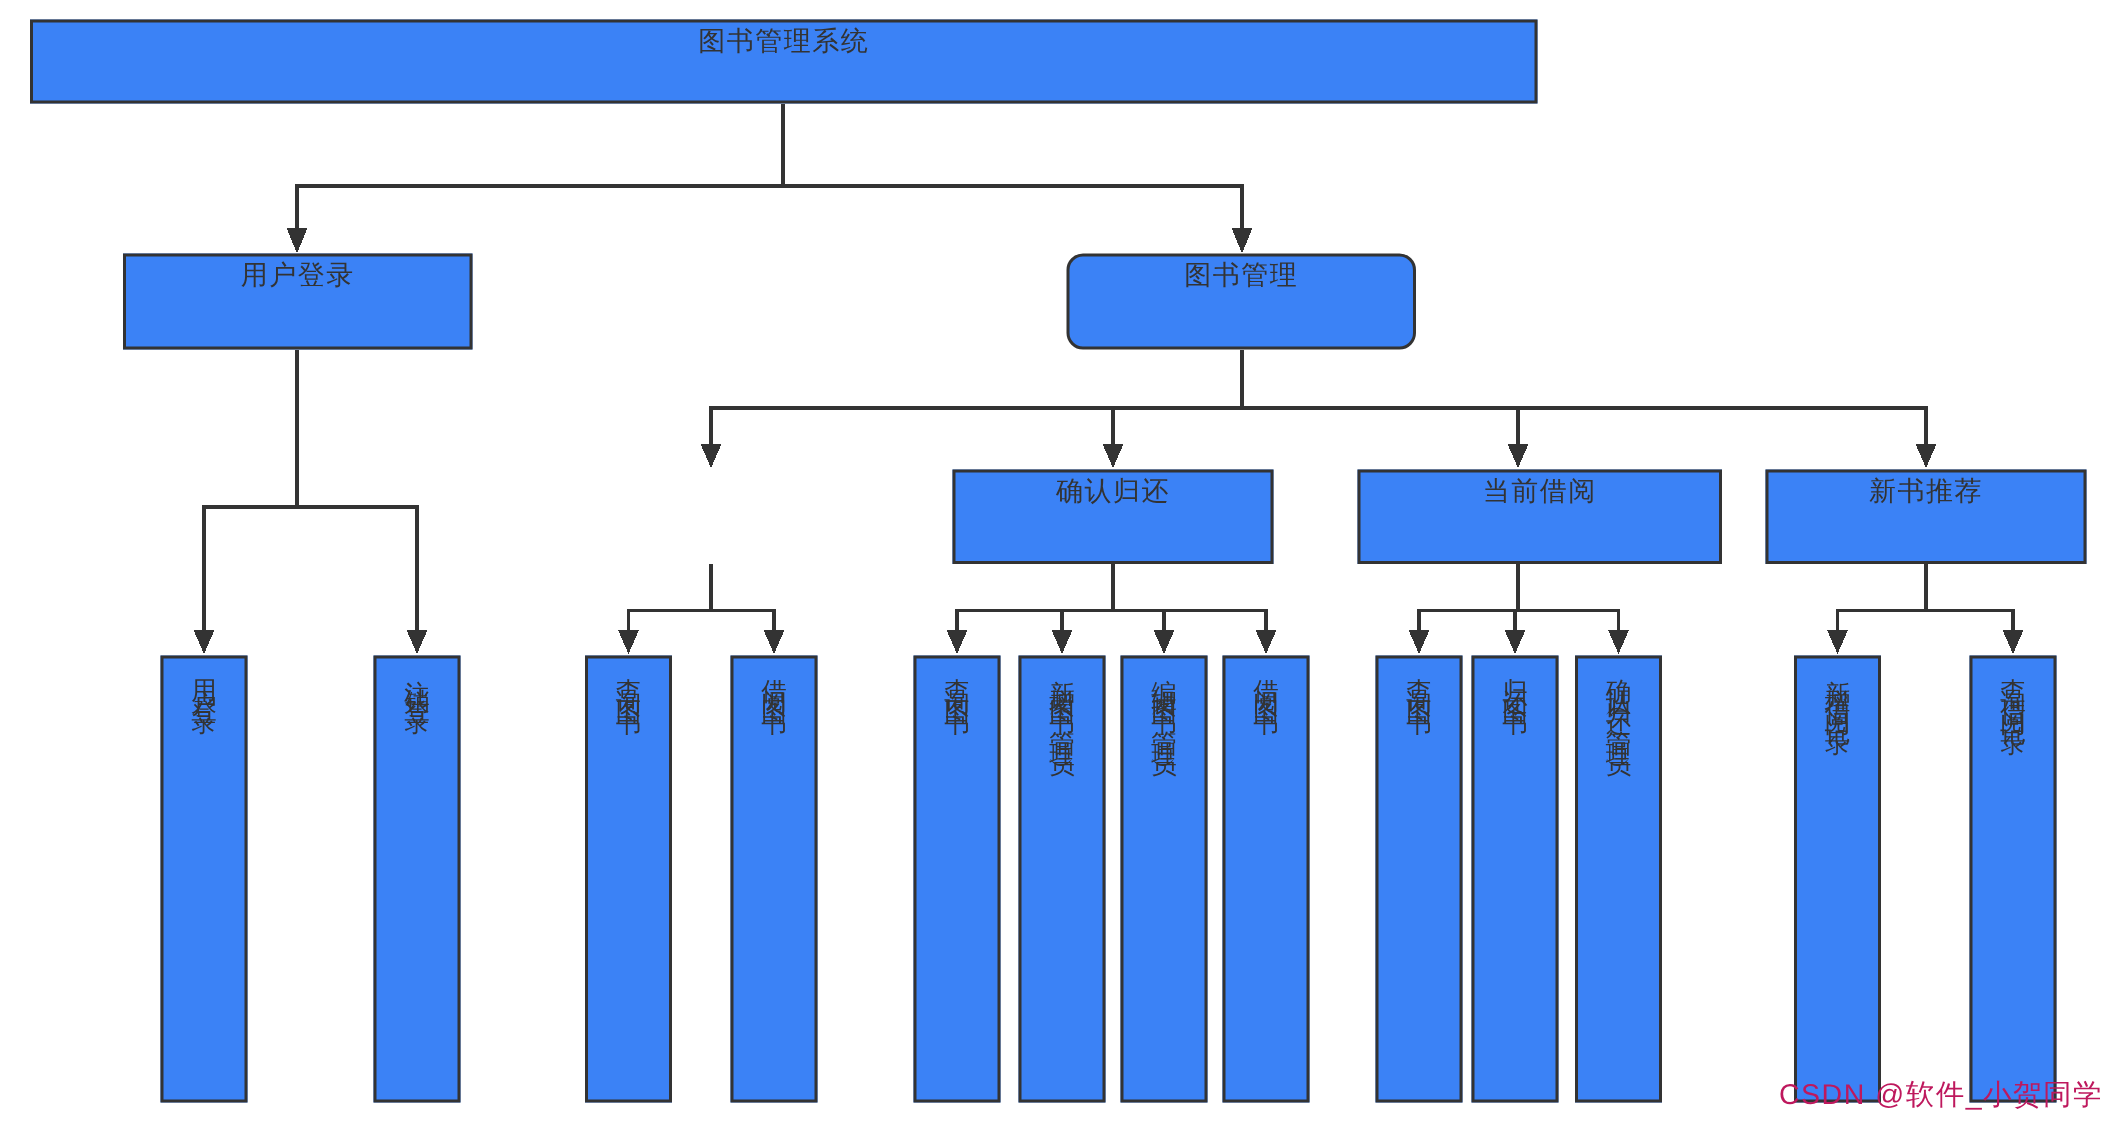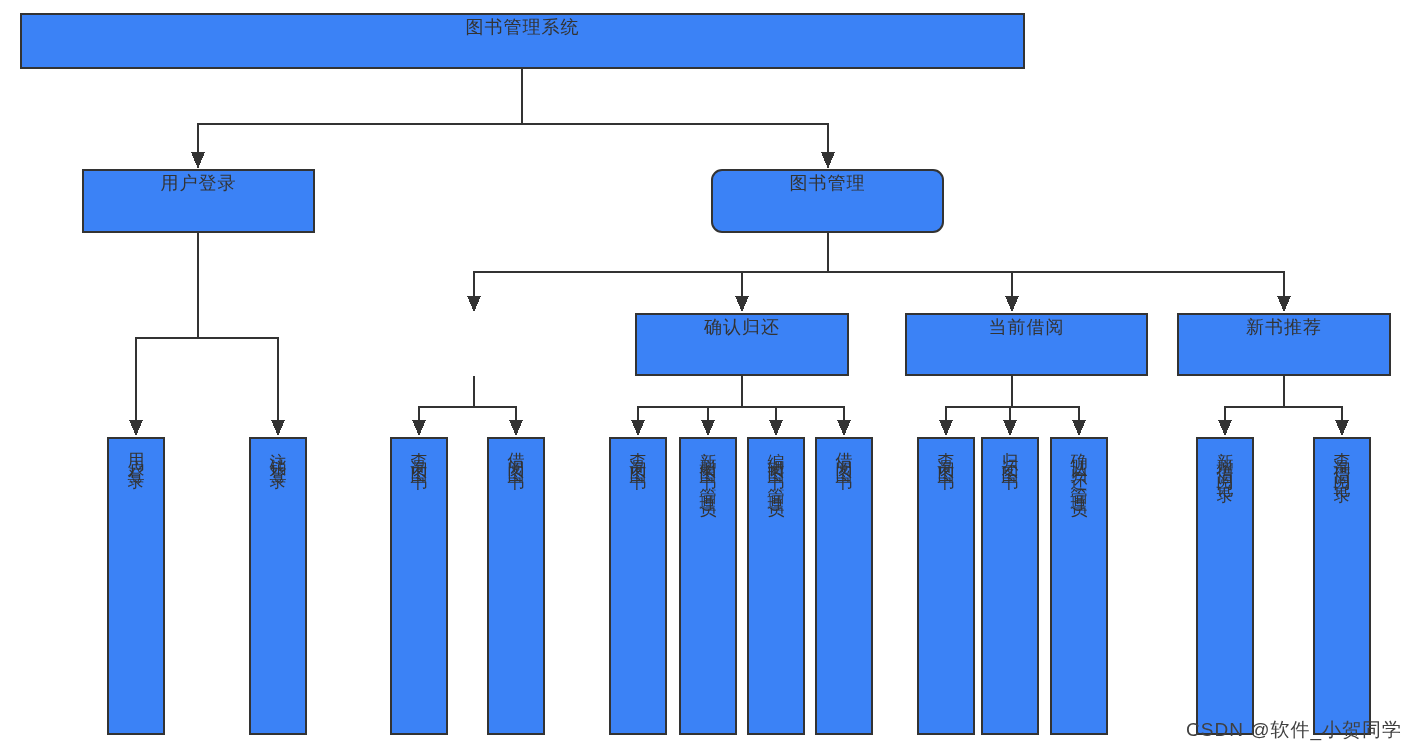--- a/index.html
+++ b/index.html
@@ -56,21 +56,21 @@
   }
   #edges polygon {
     fill: #333333;
     stroke: none;
   }
   .watermark {
     position: absolute;
     right: 3px;
     bottom: 4px;
     font-size: 19px;
-    color: #404040;
+    color: #be185d;
     letter-spacing: 1px;
     white-space: nowrap;
   }
 </style>
 </head>
 <body>
 
 <div id="canvas">
 
   <svg id="edges" viewBox="0 0 1405 747" shape-rendering="crispEdges">

